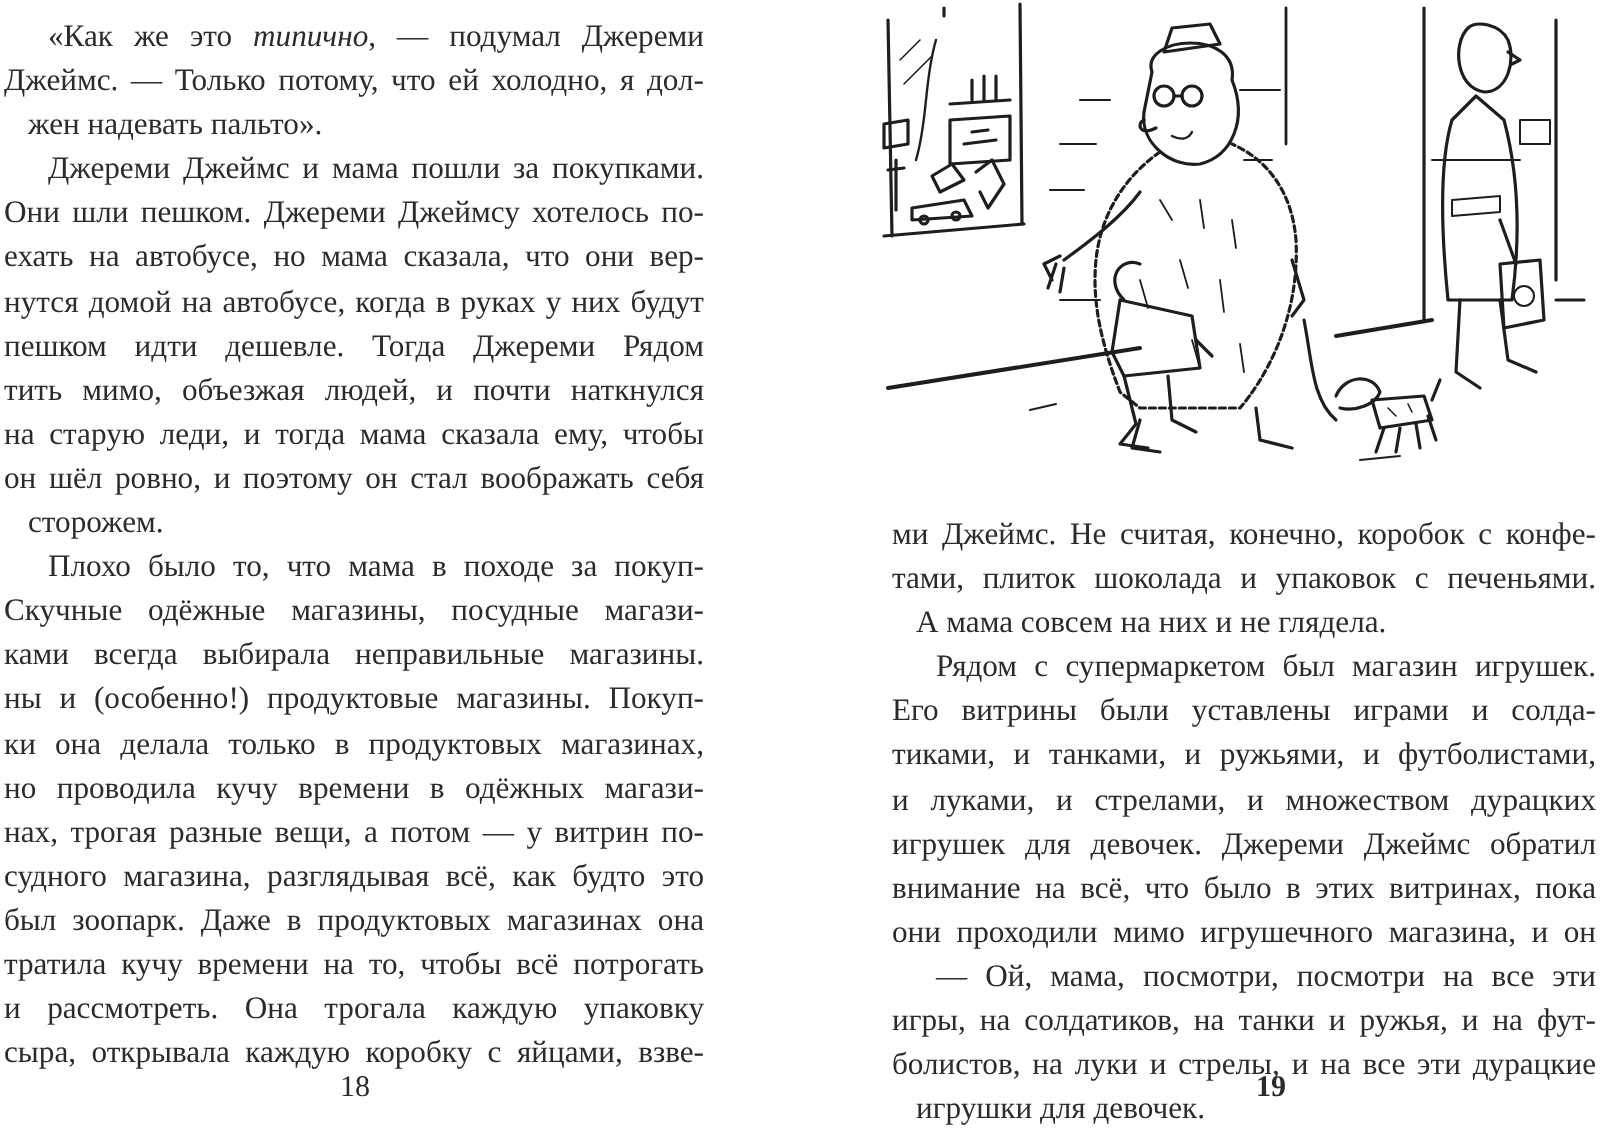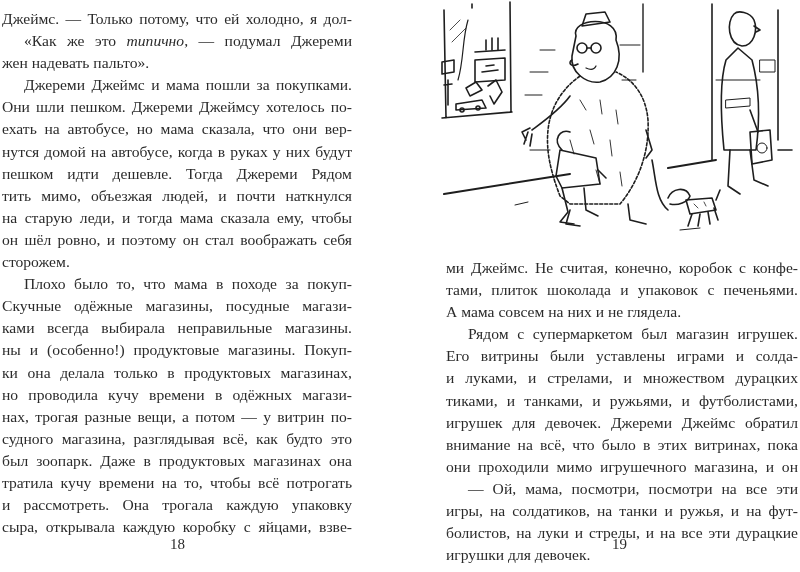--- a/index.html
+++ b/index.html
@@ -25,48 +25,48 @@
   }
   .page-left .text-block { left: 2px; top: 8px; width: 350px; }
   .page-right .text-block { left: 46px; top: 257px; width: 352px; }
 
   .line {
     display: block;
     white-space: nowrap;
     text-align-last: justify;
     overflow: visible;
   }
-  .line.last { text-align-last: left; }
+  .line.last { text-align-last: left; margin-left: 12px; }
   .line.indent { padding-left: 22px; }
   .line .ital { font-style: italic; }
 
   .page-number {
     position: absolute;
     top: 536px;
     font-family: "Liberation Serif", "DejaVu Serif", serif;
     font-size: 15px;
     color: #2b2b2b;
   }
   .page-left .page-number { left: 170px; }
-  .page-right .page-number { left: 212px; }
+  .page-right .page-number { left: 228px; font-weight: bold; }
 
   .illustration {
     position: absolute; left: 20px; top: 0px; width: 380px; height: 248px;
   }
   .illustration svg { width: 100%; height: 100%; display: block; }
 </style>
 </head>
 <body>
 
 <div class="spread">
 
   <div class="page page-left">
     <div class="text-block">
+      <span class="line indent"><span>«Как же это </span><span class="ital">типично</span><span>, — подумал Джереми</span></span>
       <span class="line">Джеймс. — Только потому, что ей холодно, я дол-</span>
-      <span class="line indent"><span>«Как же это </span><span class="ital">типично</span><span>, — подумал Джереми</span></span>
       <span class="line last">жен надевать пальто».</span>
       <span class="line indent">Джереми Джеймс и мама пошли за покупками.</span>
       <span class="line">Они шли пешком. Джереми Джеймсу хотелось по-</span>
       <span class="line">ехать на автобусе, но мама сказала, что они вер-</span>
       <span class="line">нутся домой на автобусе, когда в руках у них будут</span>
       <span class="line">пешком идти дешевле. Тогда Джереми Рядом</span>
       <span class="line">тить мимо, объезжая людей, и почти наткнулся</span>
       <span class="line">на старую леди, и тогда мама сказала ему, чтобы</span>
       <span class="line">он шёл ровно, и поэтому он стал воображать себя</span>
       <span class="line last">сторожем.</span>
@@ -158,22 +158,22 @@
           <path d="M310 150 L308 186 L320 194 M330 150 L334 180 L348 186"></path>
         </g>
       </svg>
     </div>
     <div class="text-block">
       <span class="line">ми Джеймс. Не считая, конечно, коробок с конфе-</span>
       <span class="line">тами, плиток шоколада и упаковок с печеньями.</span>
       <span class="line last">А мама совсем на них и не глядела.</span>
       <span class="line indent">Рядом с супермаркетом был магазин игрушек.</span>
       <span class="line">Его витрины были уставлены играми и солда-</span>
+      <span class="line">тиками, и танками, и ружьями, и футболистами,</span>
       <span class="line">и луками, и стрелами, и множеством дурацких</span>
-      <span class="line">тиками, и танками, и ружьями, и футболистами,</span>
       <span class="line">игрушек для девочек. Джереми Джеймс обратил</span>
       <span class="line">внимание на всё, что было в этих витринах, пока</span>
       <span class="line">они проходили мимо игрушечного магазина, и он</span>
       <span class="line indent">— Ой, мама, посмотри, посмотри на все эти</span>
       <span class="line">игры, на солдатиков, на танки и ружья, и на фут-</span>
       <span class="line">болистов, на луки и стрелы, и на все эти дурацкие</span>
       <span class="line last">игрушки для девочек.</span>
 
     </div>
     <div class="page-number">19</div>

